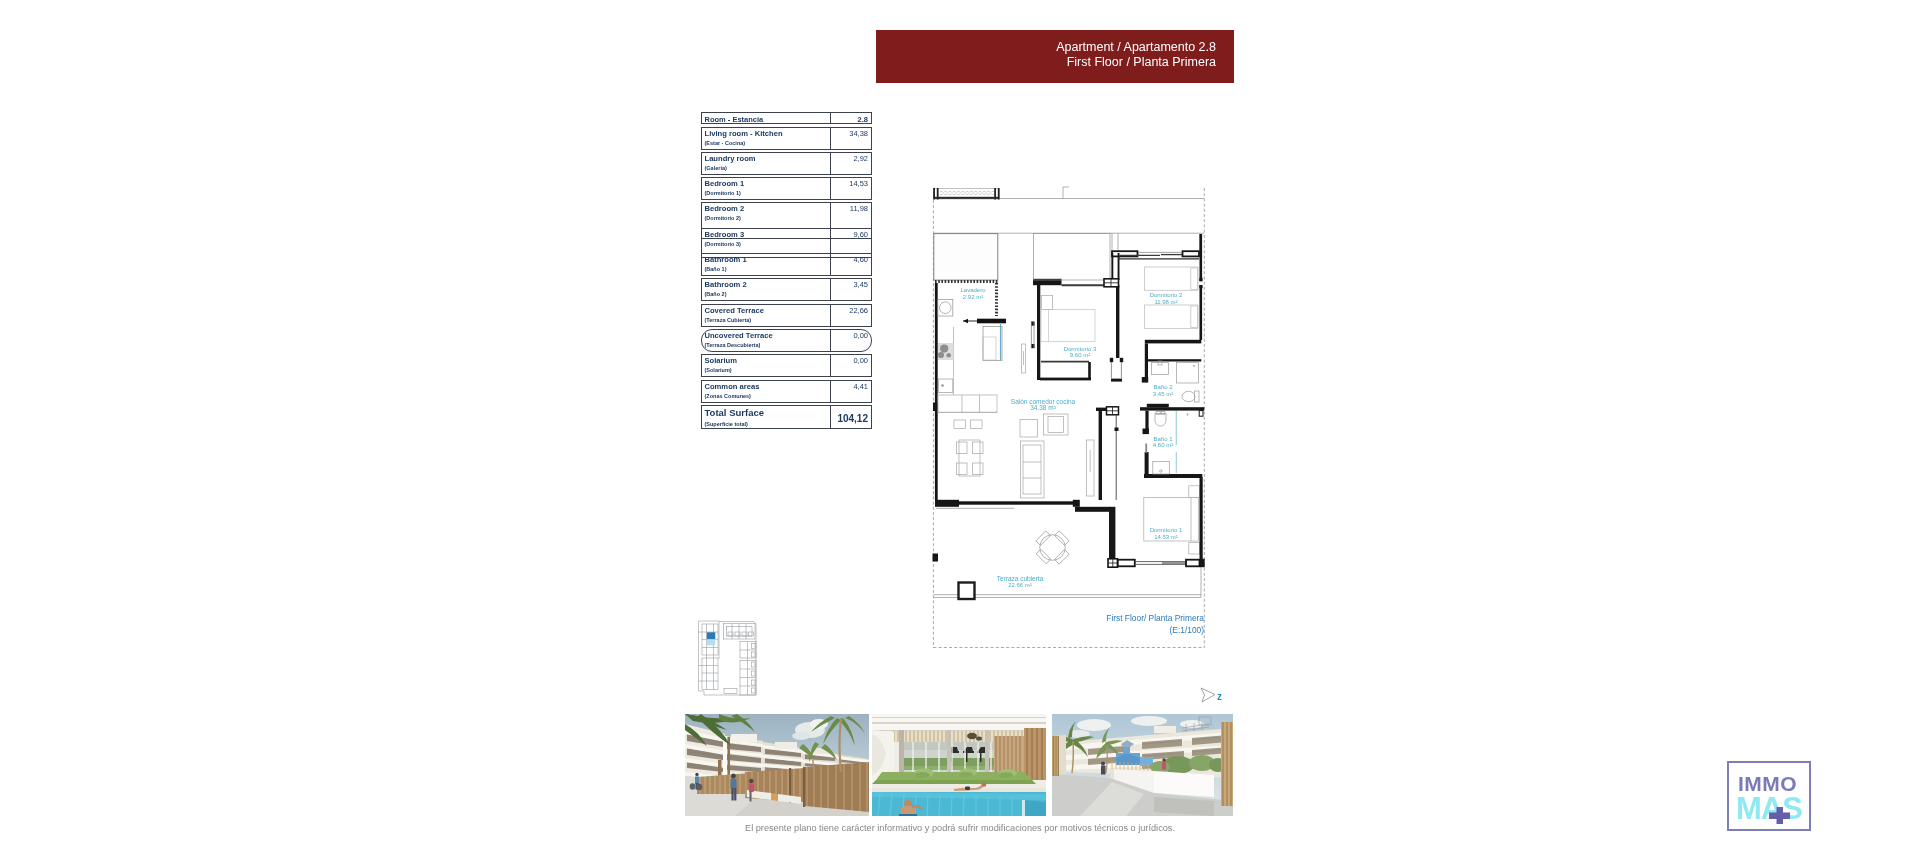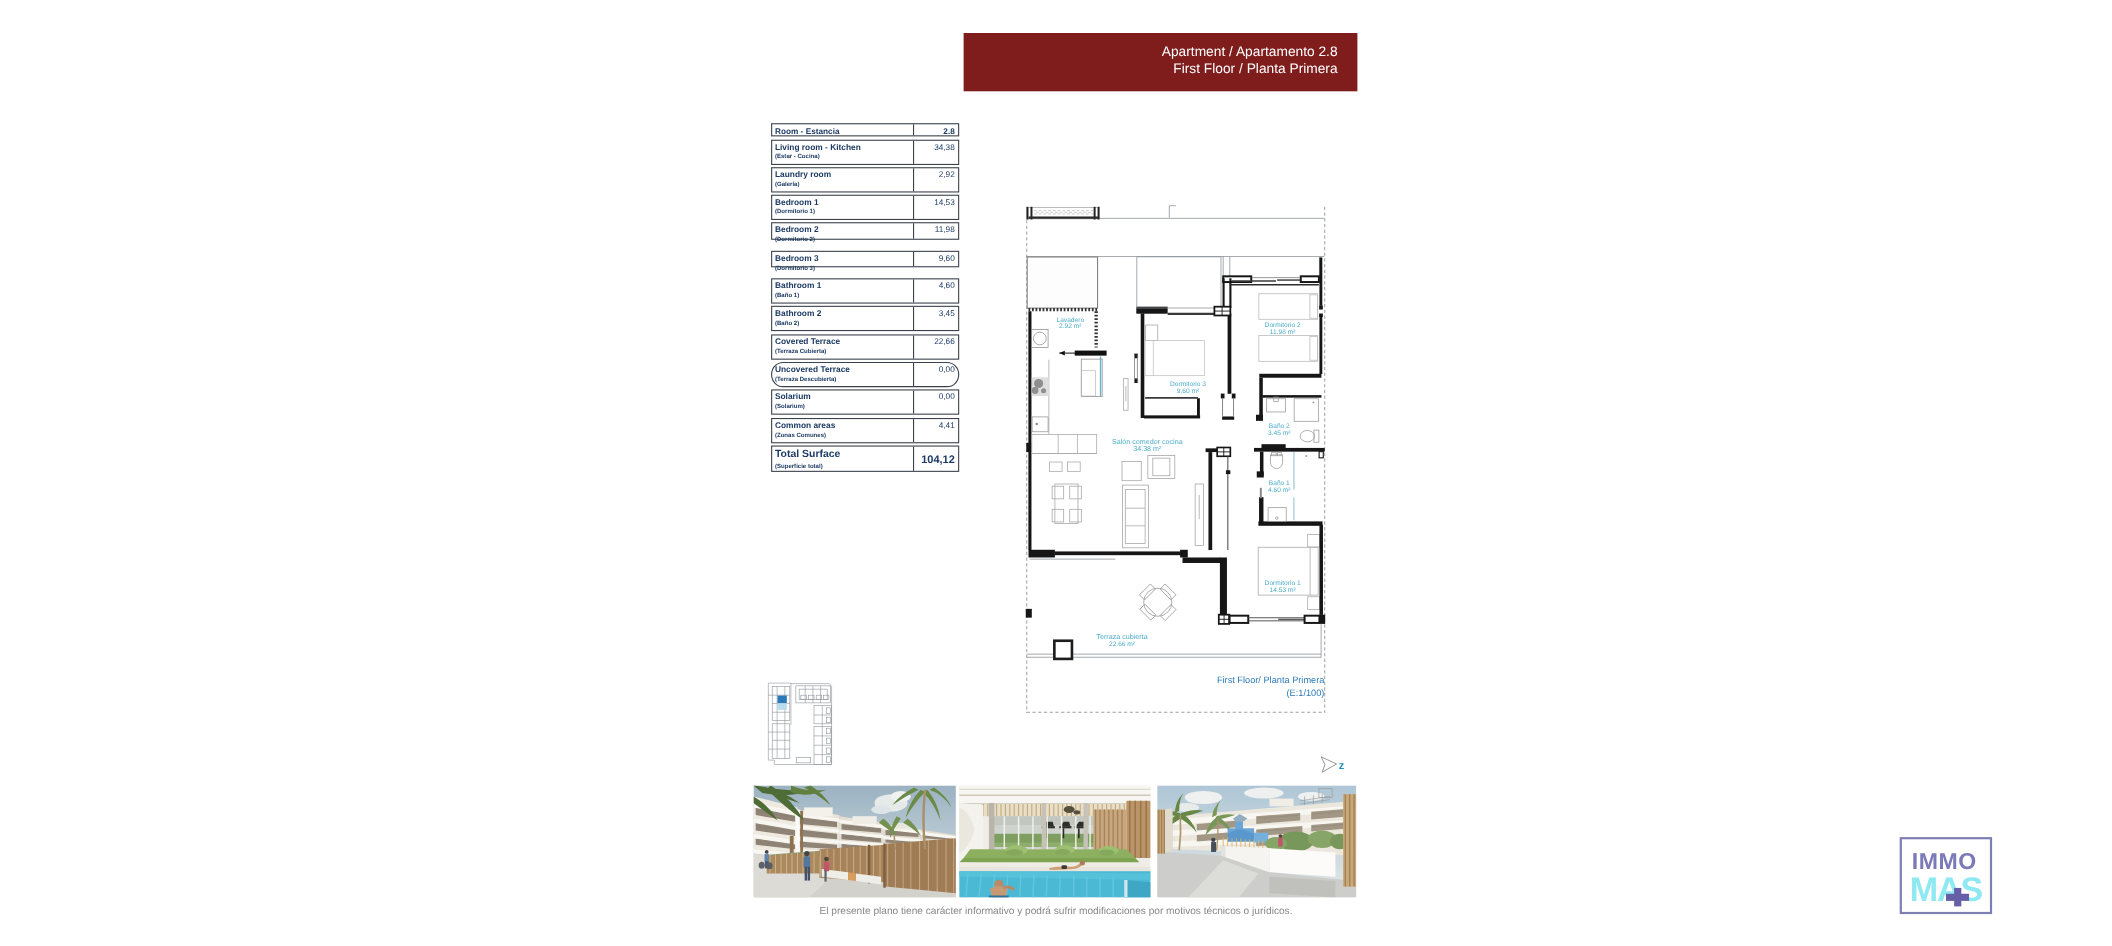--- a/index.html
+++ b/index.html
@@ -42,27 +42,27 @@
     <span class="rsub">(Galería)</span>
     <span class="rval">2,92</span>
     <span class="cell-divider"></span>
   </div>
   <div class="trow" style="top:65.1px;height:23px;">
     <span class="rname">Bedroom 1</span>
     <span class="rsub">(Dormitorio 1)</span>
     <span class="rval">14,53</span>
     <span class="cell-divider"></span>
   </div>
-  <div class="trow" style="top:90.39999999999999px;height:16px;">
+  <div class="trow" style="top:90.39999999999999px;height:37px;">
     <span class="rname">Bedroom 2</span>
     <span class="rsub">(Dormitorio 2)</span>
     <span class="rval">11,98</span>
     <span class="cell-divider"></span>
   </div>
-  <div class="trow" style="top:115.69999999999999px;height:15px;">
+  <div class="trow" style="top:115.69999999999999px;height:30px;">
     <span class="rname">Bedroom 3</span>
     <span class="rsub">(Dormitorio 3)</span>
     <span class="rval">9,60</span>
     <span class="cell-divider"></span>
   </div>
   <div class="trow" style="top:141.0px;height:23px;">
     <span class="rname">Bathroom 1</span>
     <span class="rsub">(Baño 1)</span>
     <span class="rval">4,60</span>
     <span class="cell-divider"></span>

